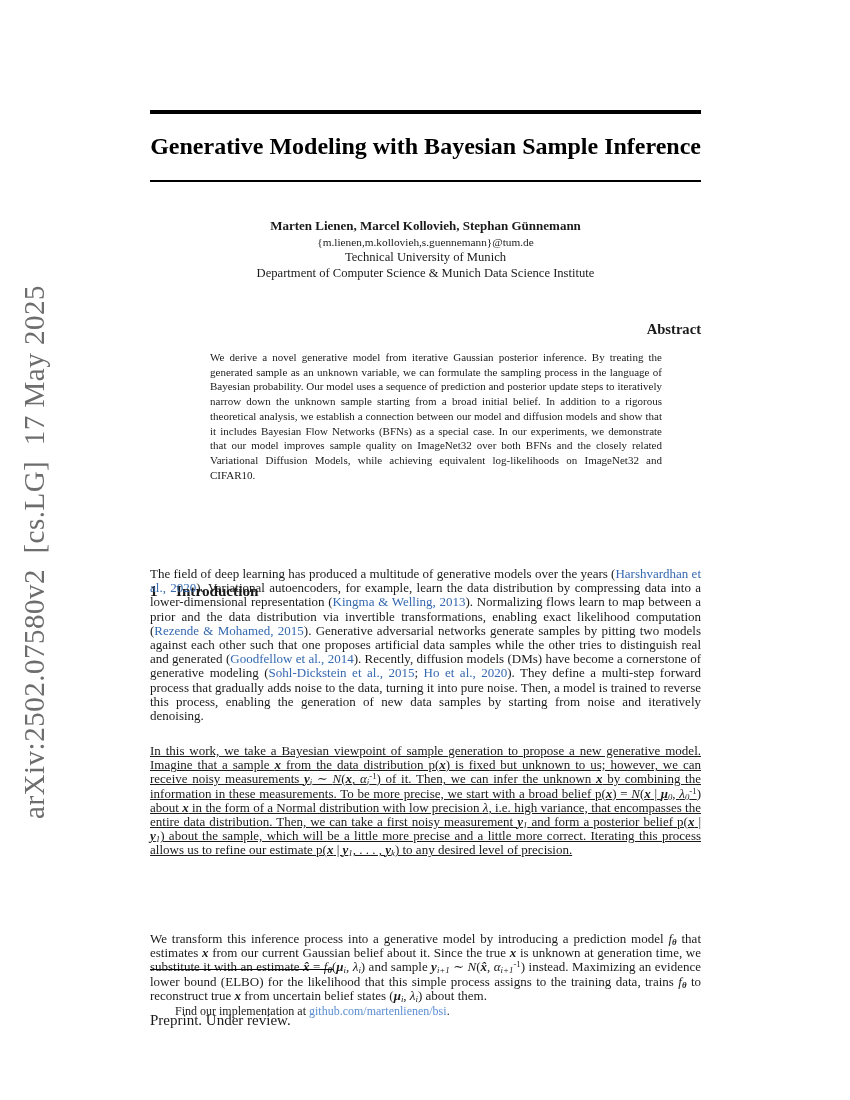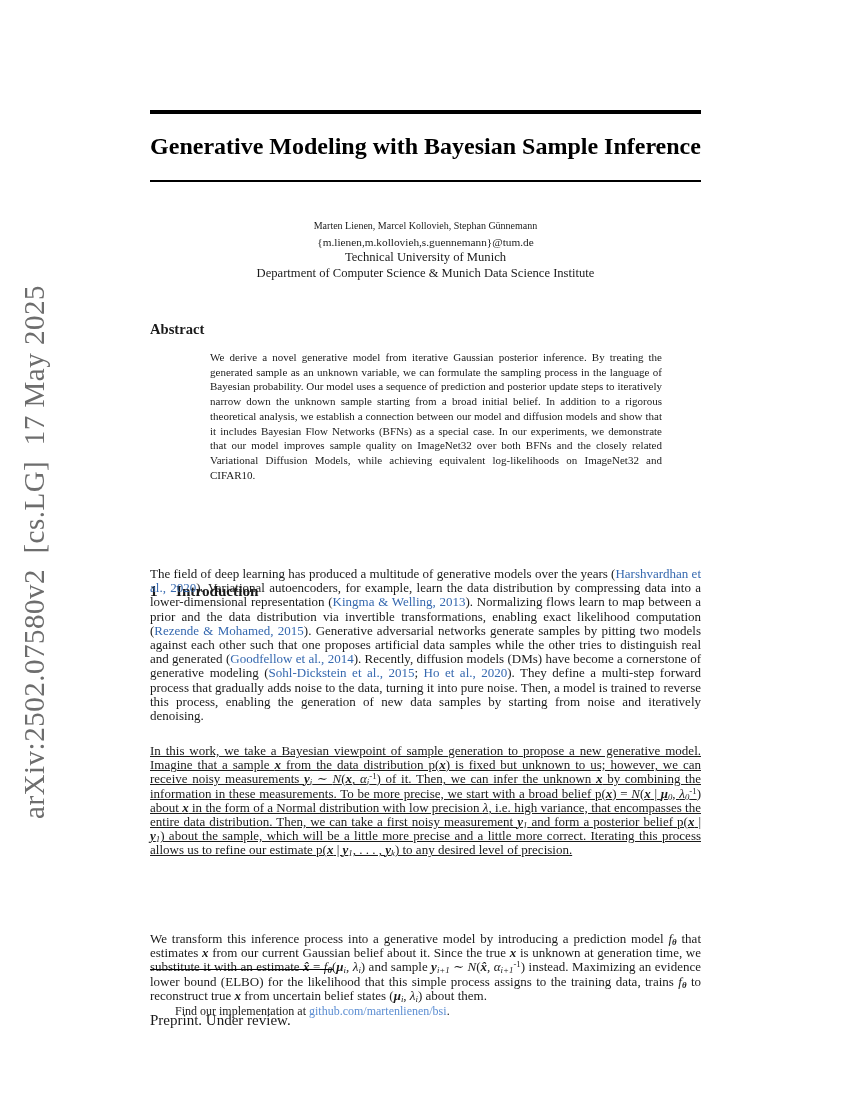--- a/index.html
+++ b/index.html
@@ -10,28 +10,28 @@
   .arxiv-side{
     position:absolute;left:34px;top:552px;
     transform:translate(-50%,-50%) rotate(-90deg);
     white-space:pre;font-size:29px;color:var(--sidebar,#6d6d6d);
     letter-spacing:0.5px;
   }
   .content{position:absolute;left:150px;top:0;width:551px;height:1100px;}
   .rule-thick{position:absolute;top:110px;left:0;width:100%;height:4px;background:#000;}
   .rule-thin{position:absolute;top:180px;left:0;width:100%;height:2px;background:#000;}
   .title{
-    position:absolute;top:133px;left:0;width:100%;text-align:center;
+    position:absolute;top:133px;left:0;width:100%;text-align:right;
     font-size:24px;font-weight:bold;white-space:nowrap;color:#000;
   }
   .authors{position:absolute;top:218px;left:0;width:100%;text-align:center;}
-  .authors .names{font-weight:normal;font-size:10px;line-height:16px;}
+  .authors .names{font-weight:bold;font-size:13px;line-height:16px;}
   .authors .emails{font-family:Liberation Serif, serif;font-size:11.3px;line-height:16px;}
   .authors .affil{font-size:12.6px;line-height:15.5px;}
-  .abs-head{position:absolute;top:321px;left:0;width:100%;text-align:left;font-weight:bold;font-size:14.6px;}
+  .abs-head{position:absolute;top:321px;left:0;width:100%;text-align:right;font-weight:bold;font-size:14.6px;}
   .abs-body{
     position:absolute;top:350px;left:60px;width:452px;
     font-size:11px;line-height:14.7px;text-align:justify;
   }
   .sec-head{position:absolute;top:548px;left:0;font-weight:bold;font-size:15.2px;margin-top:34px;}
   .sec-head .sec-num{display:inline-block;min-width:26px;}
   .para{position:absolute;left:0;width:551px;font-size:13px;line-height:14.2px;text-align:justify;}
   .p1{top:567px;}
   .p2{top:744px;text-decoration:underline;}
   .p3{top:932px;}

